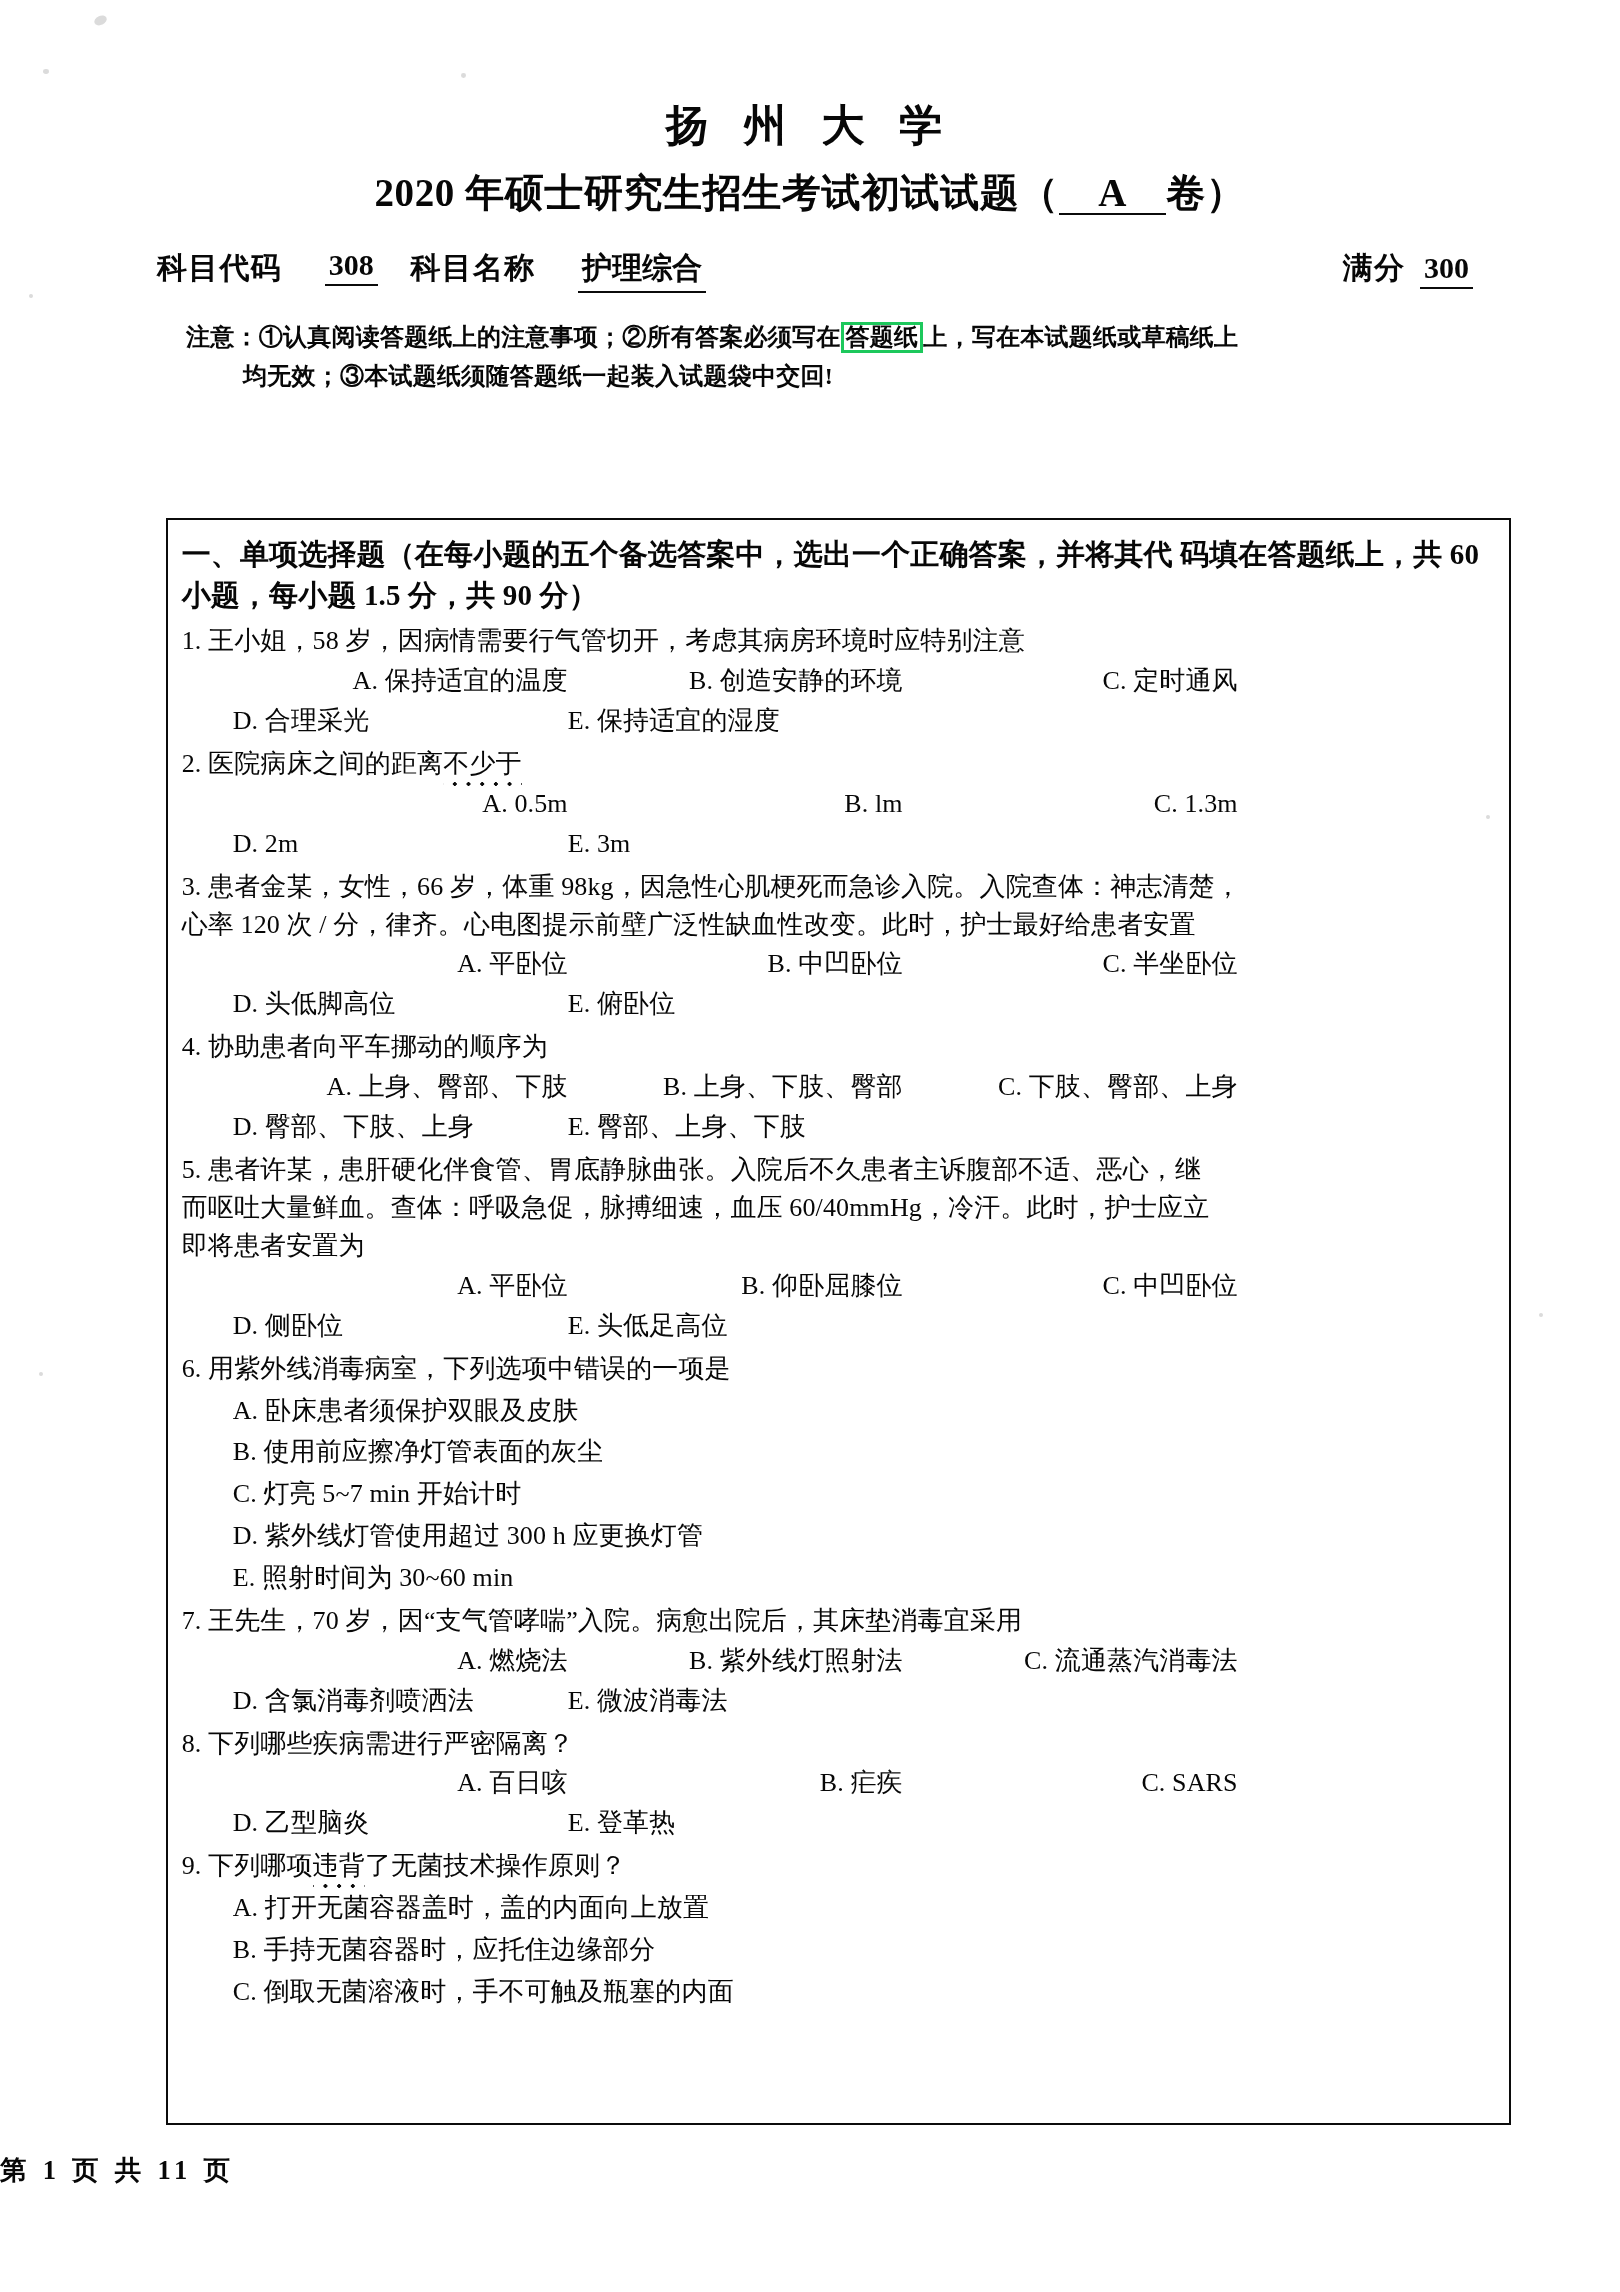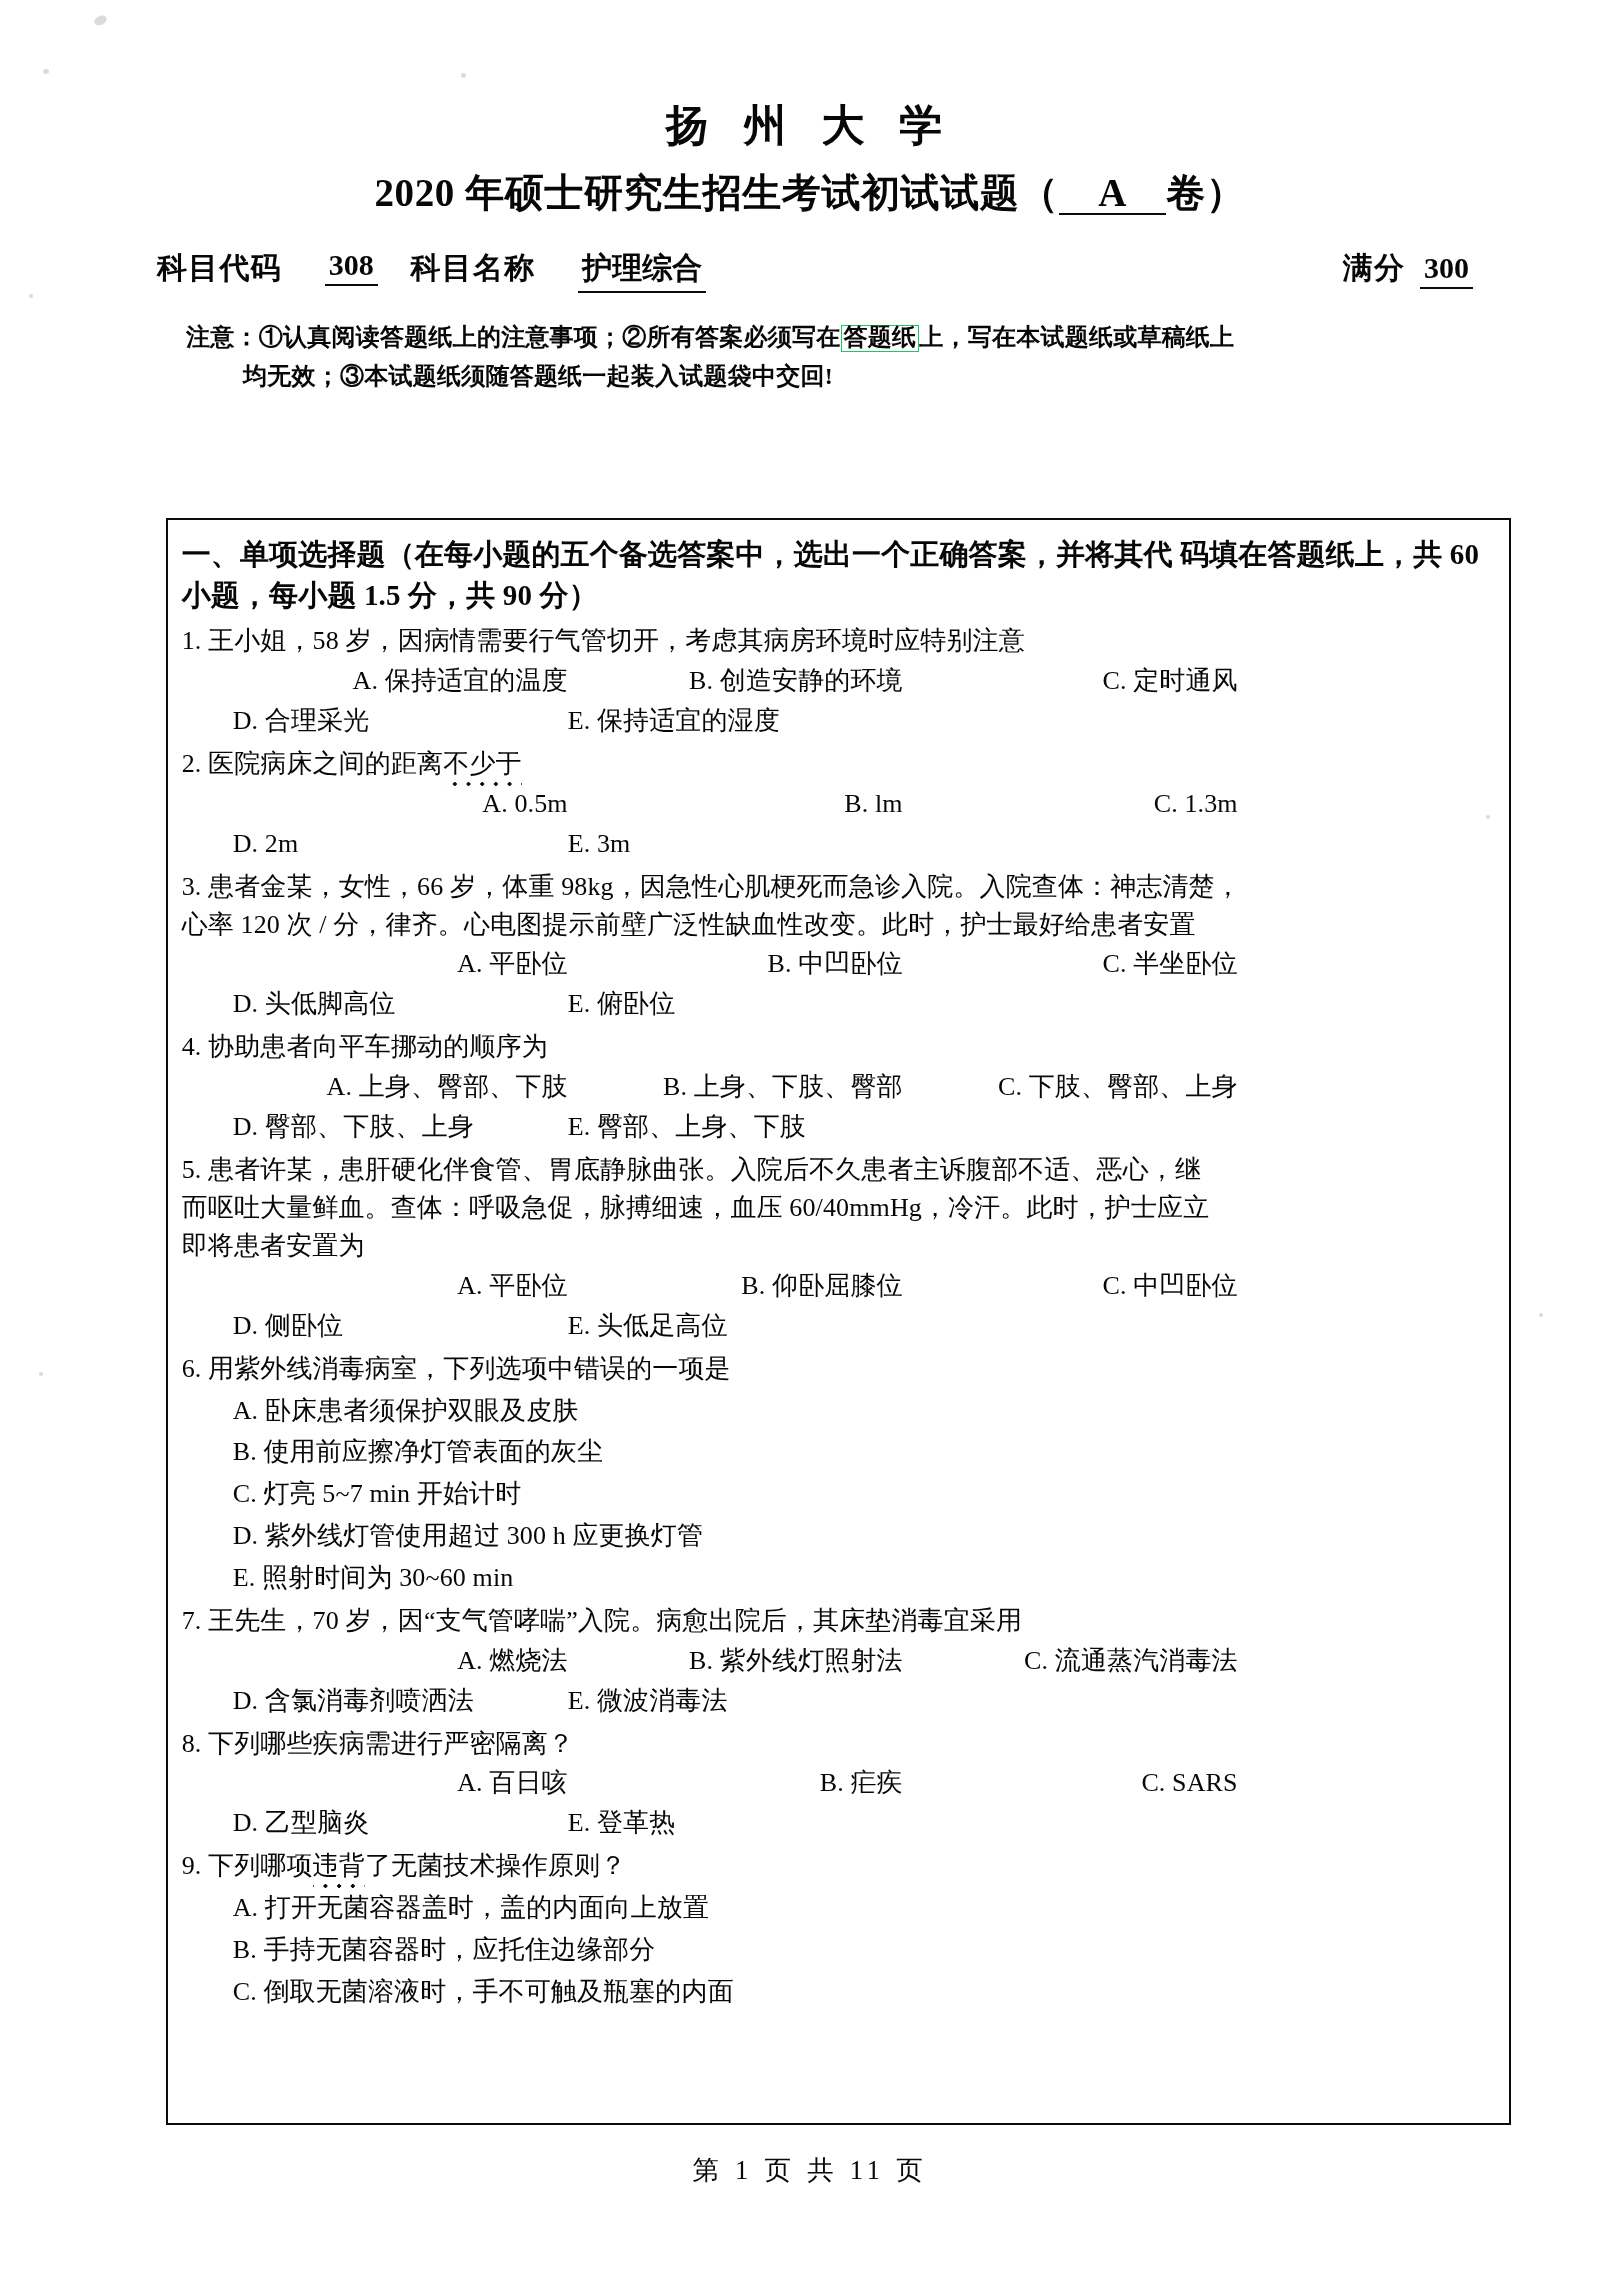--- a/index.html
+++ b/index.html
@@ -81,25 +81,24 @@
     margin-top:25.5px;
     padding-left:186px;
     padding-right:84px;
     font-size:24px;
     font-weight:700;
     line-height:1.62;
     letter-spacing:.01em;
   }
   .notice .l2{padding-left:57px;display:block;}
   .boxed{
-    border:1px solid #22c55e;
+    border:3px solid #22c55e;
     padding:0 2px;
     display:inline-block;
     line-height:1.05;
-    font-family:Liberation Mono, monospace;
   }
 
   .frame{
     position:absolute;
     left:166px;
     top:518px;
     width:1345px;
     height:1607px;
     border:2.9px solid #111;
     box-sizing:border-box;
@@ -148,23 +147,22 @@
     height:3.9px;
     background-image:radial-gradient(circle, #111 1.6px, transparent 1.8px);
     background-size:13.7px 3.9px;
     background-repeat:repeat-x;
     background-position:center;
   }
   .footer{
     position:absolute;
     left:0;right:0;
     top:2152px;
-    text-align:center;
     font-size:26.5px;
-    font-weight:400;
+    font-weight:700;
     letter-spacing:.18em;
   }
 </style>
 </head>
 <body>
 
 <div class="page">
 
   <span class="speck s1"></span>
   <span class="speck s2"></span>

